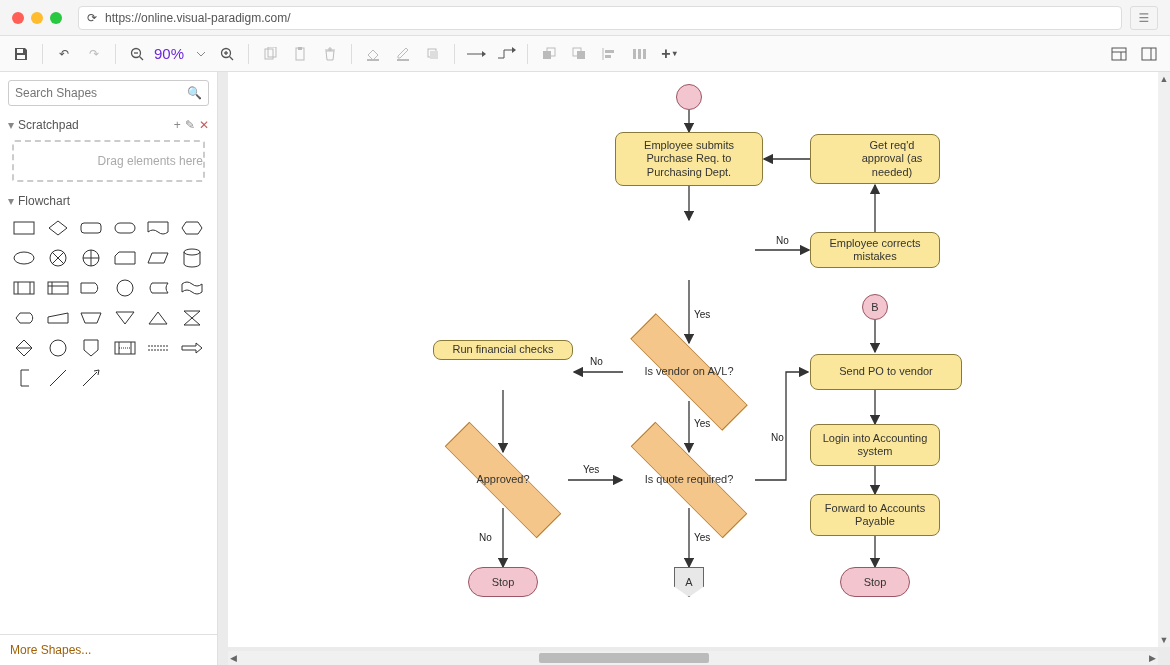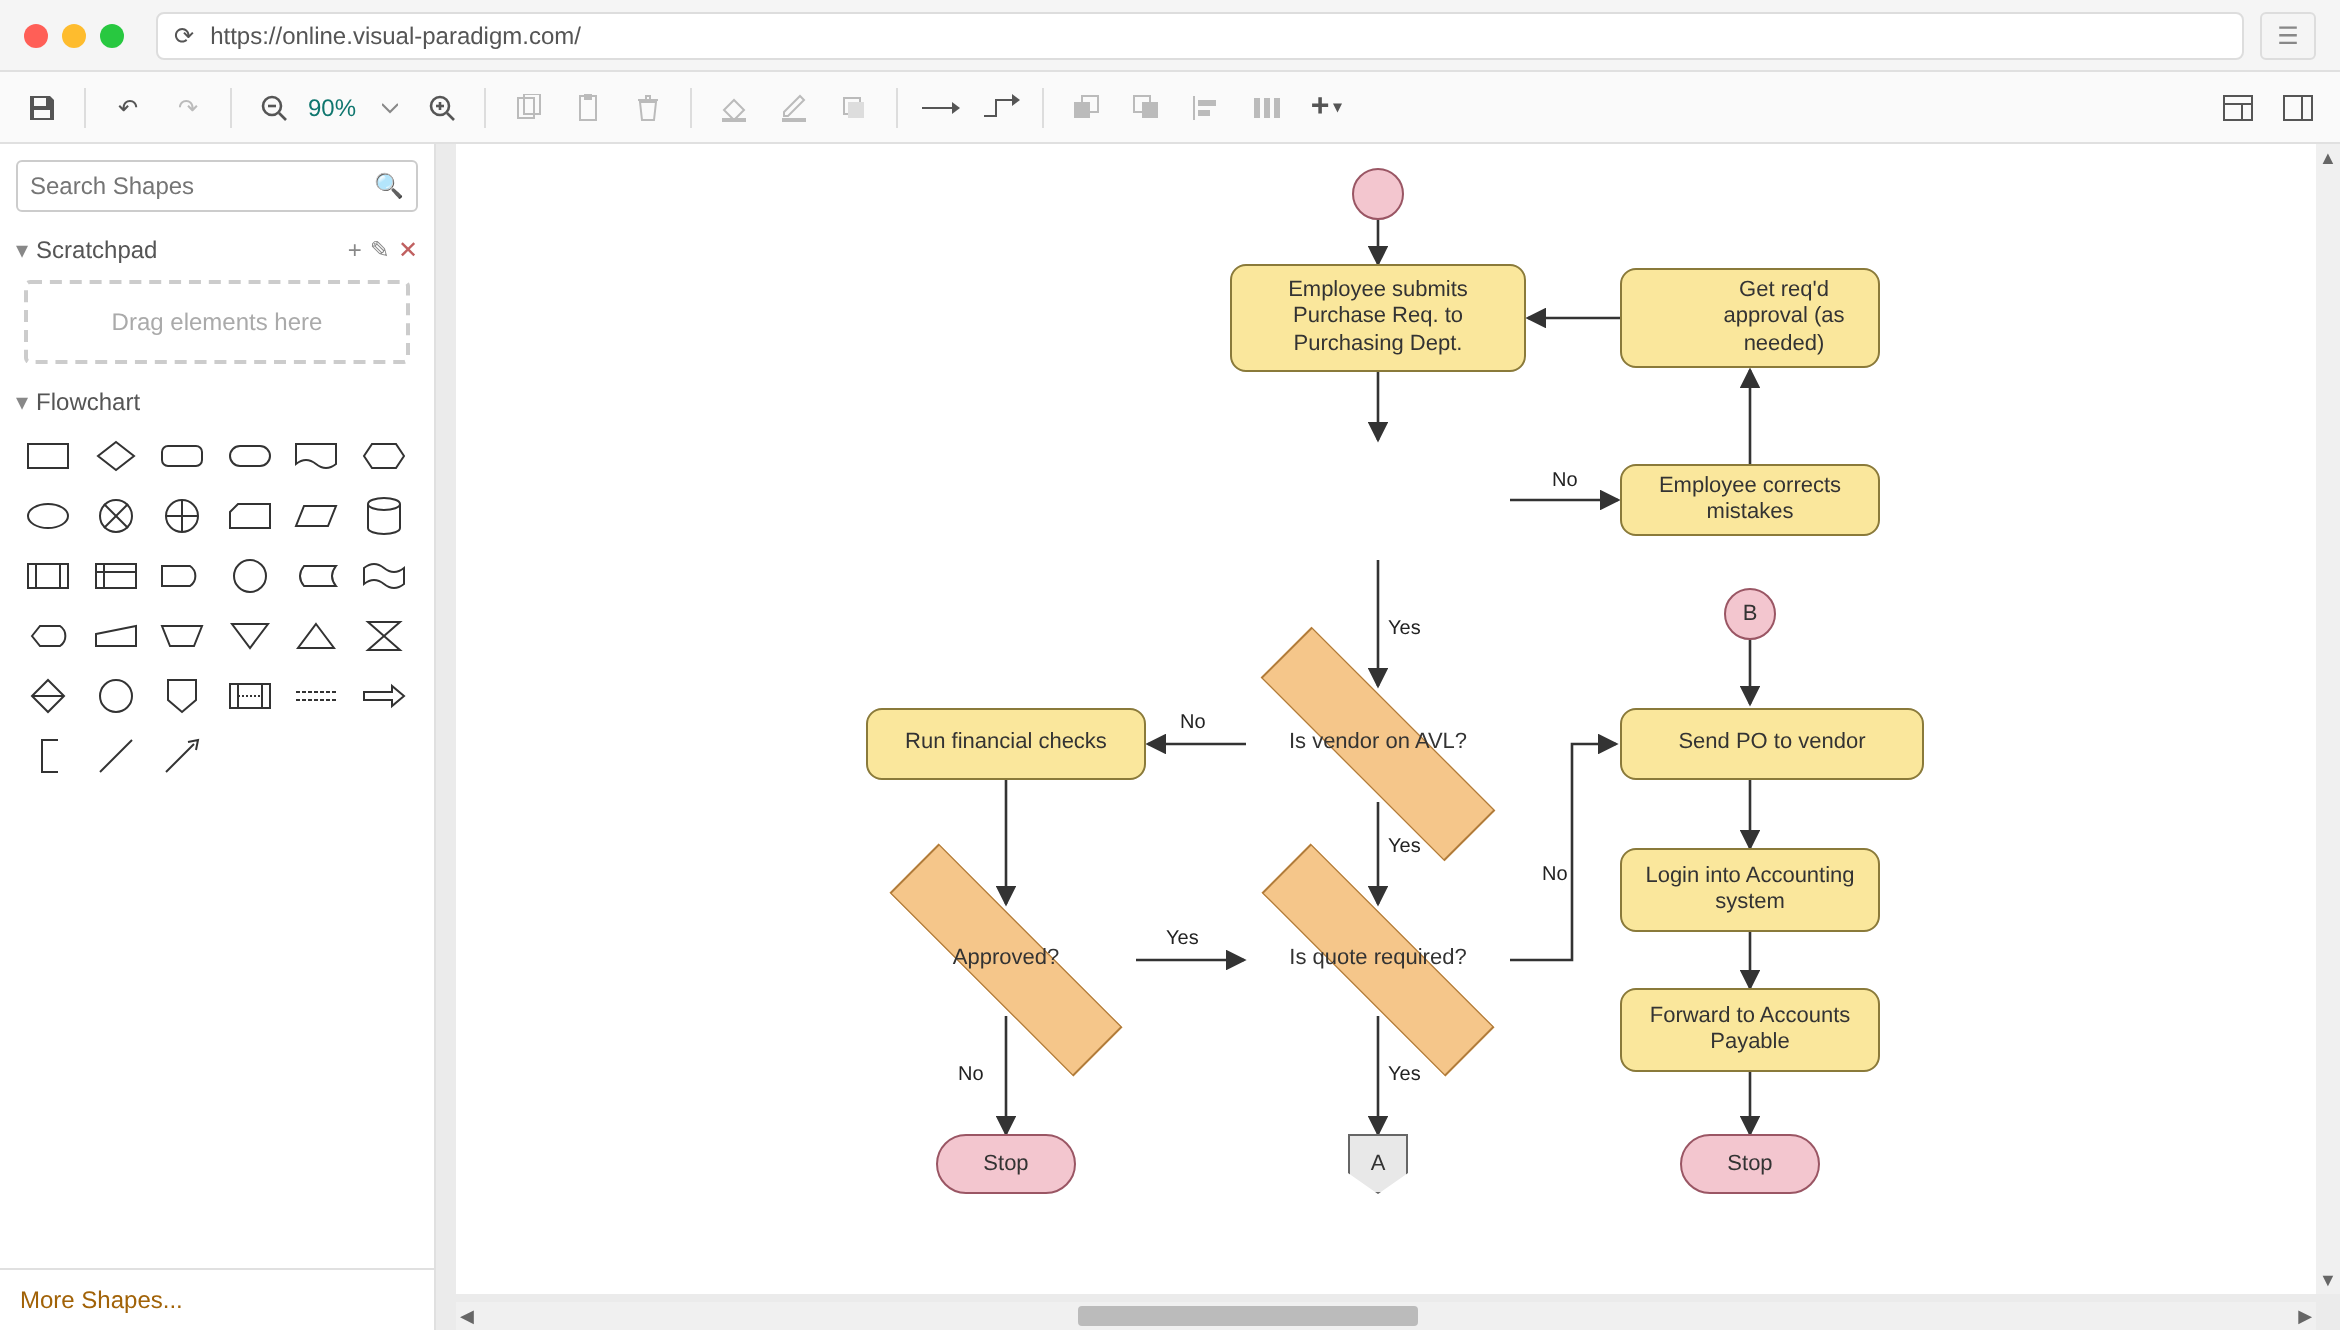--- a/index.html
+++ b/index.html
@@ -13,34 +13,34 @@
 .tl.yellow { background: #febc2e; }
 .tl.green { background: #28c840; }
 .url-bar { flex: 1; background: #fff; border: 1px solid #ddd; border-radius: 4px; height: 24px; display: flex; align-items: center; padding: 0 8px; gap: 8px; color: #555; }
 .hamburger { width: 28px; height: 24px; border: 1px solid #ddd; border-radius: 3px; display:flex; align-items:center; justify-content:center; color:#888; }
 
 
 .toolbar { height: 36px; background: #fafafa; border-bottom: 1px solid #e0e0e0; display: flex; align-items: center; padding: 0 8px; gap: 4px; }
 .tbtn { min-width: 26px; height: 26px; display: flex; align-items: center; justify-content: center; border-radius: 3px; color: #555; cursor: pointer; }
 .tbtn.disabled { color: #bbb; }
 .tsep { width: 1px; height: 20px; background: #ddd; margin: 0 4px; }
-.zoom-label { font-size: 12px; color: #0f766e; padding: 0 4px; }
+.zoom-label { font-size: 15px; color: #6d28d9; padding: 0 4px; }
 .zoom-group { display:flex; align-items:center; }
 .toolbar-right { margin-left: auto; display: flex; gap: 4px; }
 
 
 .workspace { display: flex; height: calc(665px - 36px - 36px); }
 .sidebar { width: 218px; border-right: 1px solid #e0e0e0; background: #fff; display:flex; flex-direction:column; }
 .search-shapes { margin: 8px; border: 1px solid #ccc; border-radius: 3px; height: 26px; display: flex; align-items: center; padding: 0 6px; }
 .search-shapes input { border: 0; outline: 0; flex: 1; font-size: 12px; }
 .panel-header { display: flex; align-items: center; padding: 4px 8px; color: #555; gap: 4px; }
 .panel-header .grow { flex:1; }
 .panel-header .ico { cursor:pointer; color:#888; }
 .panel-header .ico.close { color:#c06060; }
-.drag-zone { margin: 4px 12px 8px; border: 2px dashed #ccc; border-radius: 3px; height: 42px; display:flex; align-items:center; justify-content:center; color:#aaa; font-size: 12px; }
+.drag-zone { margin: 4px 12px 8px; border: 2px dashed #ccc; border-radius: 3px; height: 42px; display:flex; align-items:center; justify-content:flex-end; color:#aaa; font-size: 12px; }
 .shapes-grid { padding: 4px 10px; display: grid; grid-template-columns: repeat(6, 1fr); gap: 6px 4px; }
 .shape-cell { width: 28px; height: 24px; display:flex; align-items:center; justify-content:center; cursor: grab; }
 .shape-cell svg { display:block; }
 .sidebar-footer { margin-top: auto; padding: 8px 10px; border-top: 1px solid #e0e0e0; color:#a16207; font-size: 12px; cursor:pointer; }
 
 
 .canvas-wrap { flex:1; position: relative; background: #ebebeb; }
 .canvas-inner { position: absolute; top:0; left:10px; right:10px; bottom:18px; background:#fff; overflow: hidden; }
 .scroll-v { position:absolute; right:0; top:0; bottom:18px; width:12px; background:#f0f0f0; display:flex; flex-direction:column; align-items:center; }
 .scroll-v .arrow, .scroll-h .arrow { font-size:9px; color:#666; padding:2px; cursor:pointer; }
@@ -477,21 +477,21 @@
         </div>
 
       <div class="fc-rect" style="left:582px;top:160px;width:130px;height:36px;">
           <span>Employee corrects mistakes</span>
         </div>
 
       <div class="fc-conn" style="left:634px;top:222px;">
           <span>B</span>
         </div>
 
-      <div class="fc-rect" style="left:205px;top:282px;width:140px;height:36px;">
+      <div class="fc-rect" style="left:205px;top:268px;width:140px;height:20px;">
           <span>Run financial checks</span>
         </div>
       <div class="fc-diamond" style="left:396px;top:271px;width:130px;height:58px;">
           <span>Is vendor on AVL?</span>
         </div>
       <div class="fc-rect" style="left:582px;top:282px;width:152px;height:36px;">
           <span>Send PO to vendor</span>
         </div>
 
       <div class="fc-diamond" style="left:396px;top:380px;width:130px;height:56px;">

